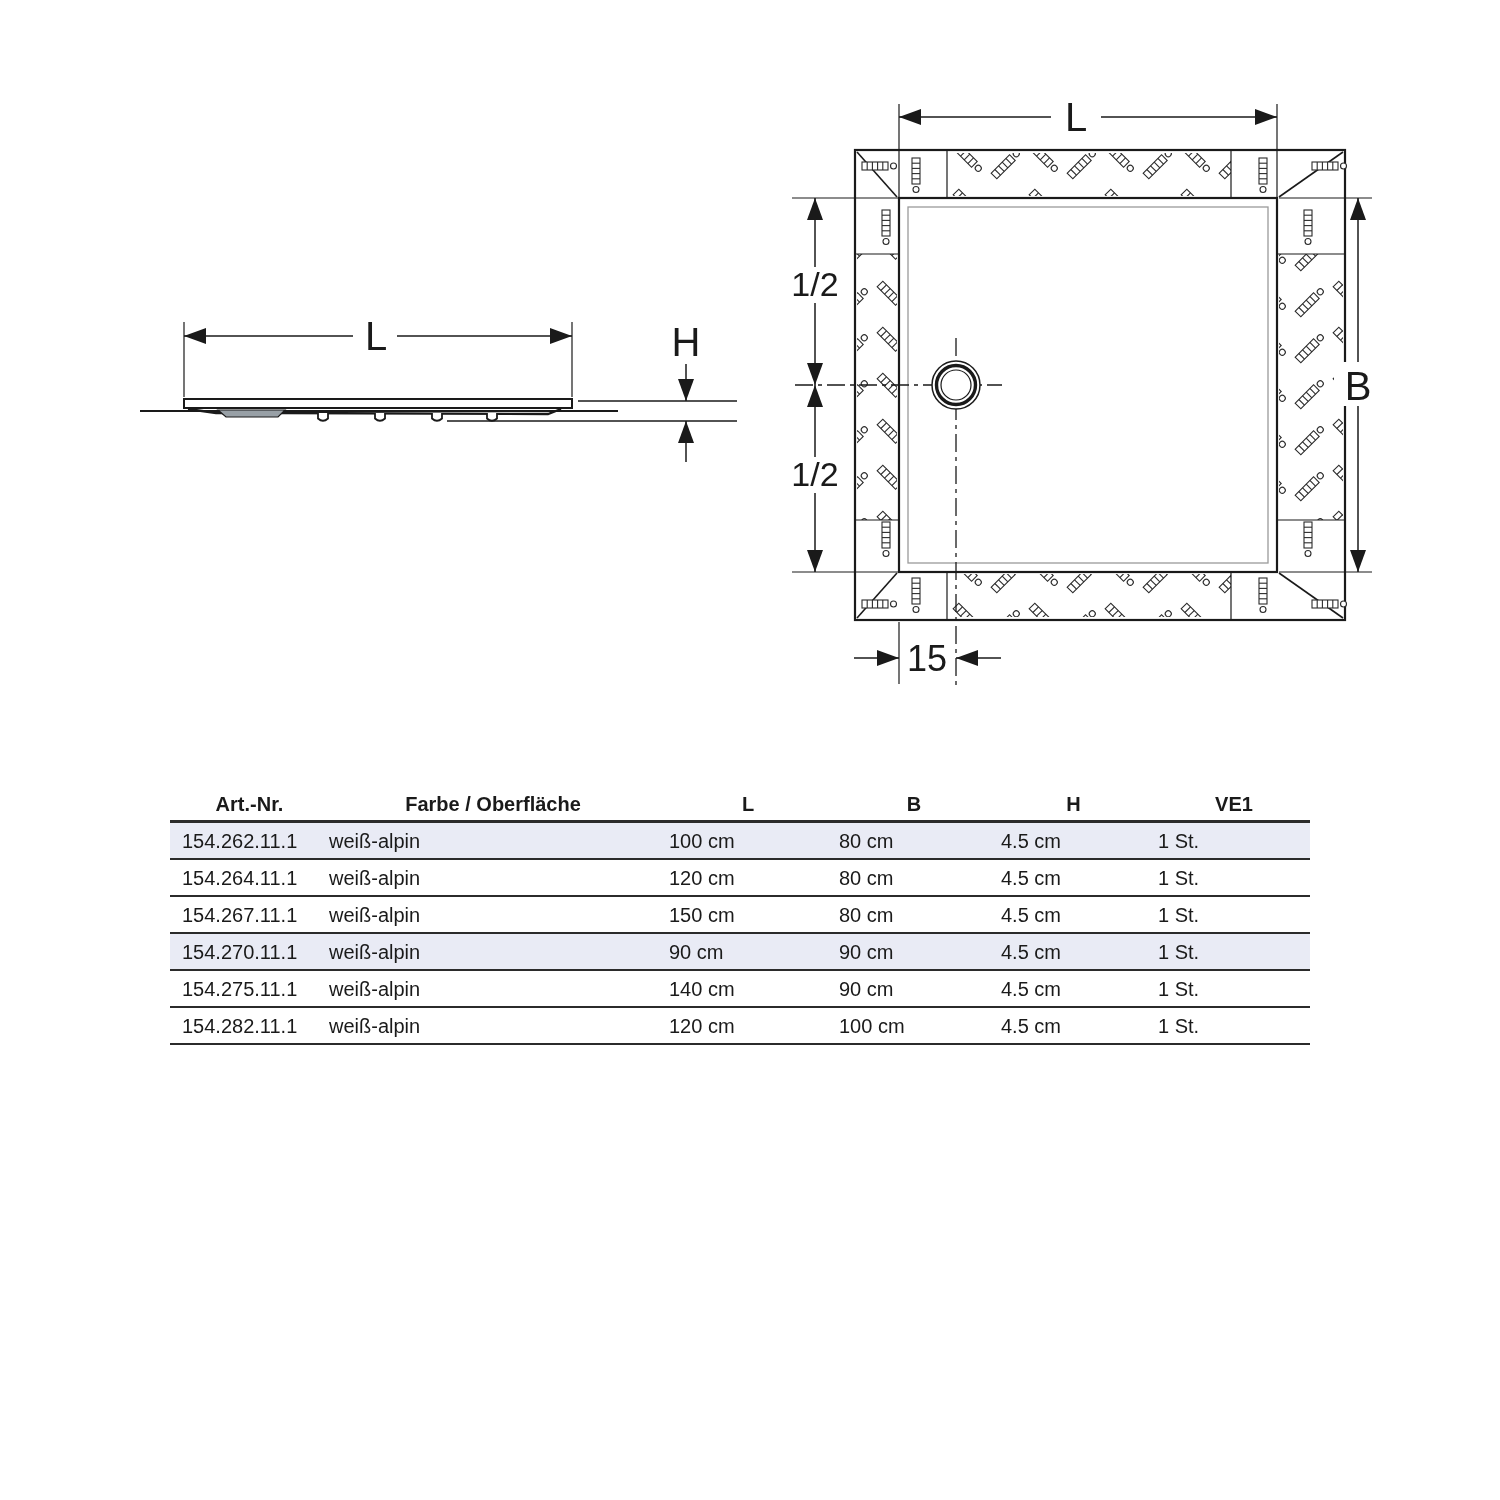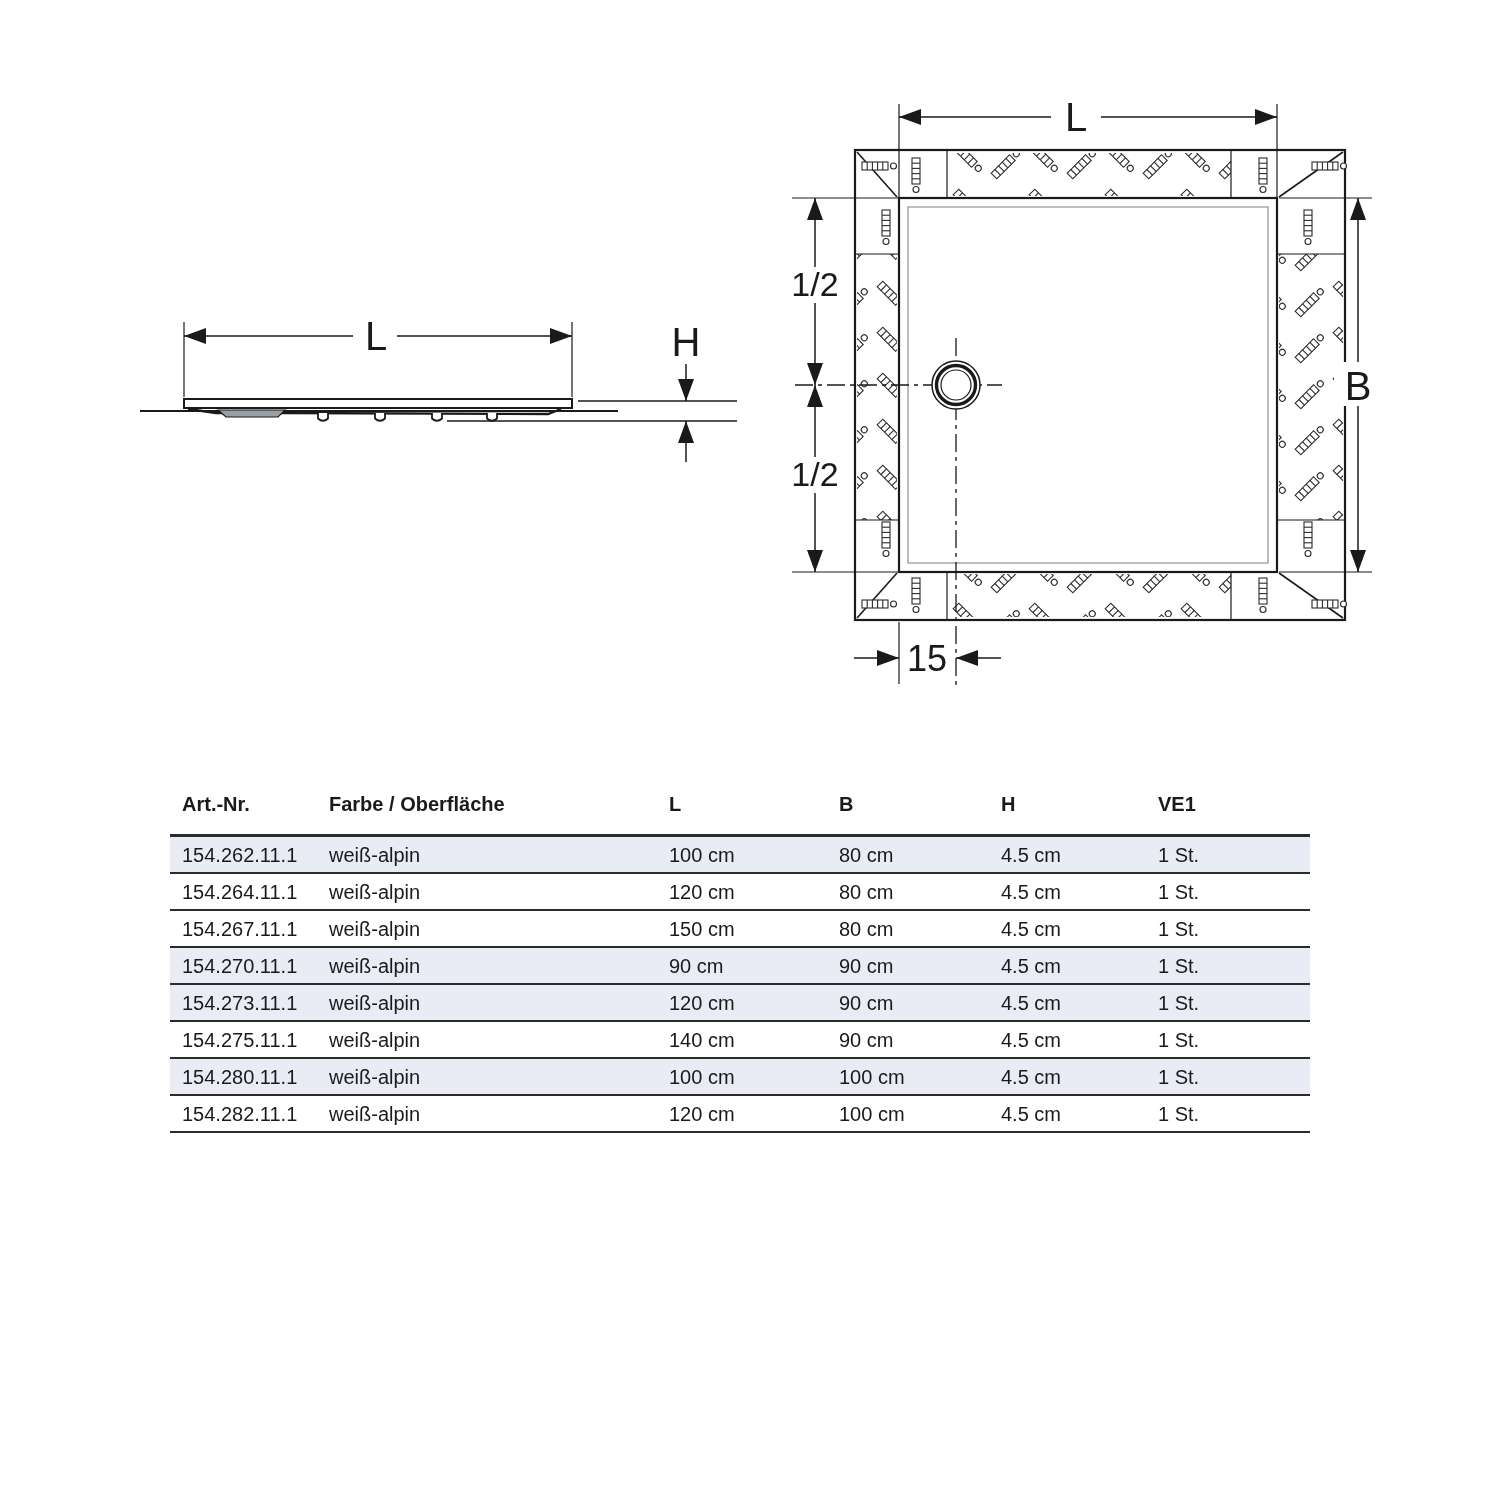--- a/index.html
+++ b/index.html
@@ -7,22 +7,22 @@
     --row-alt-background:#e9ebf5;
     --row-border:#2b2b2b;
     --drain-area-gray:#98a0a6;
   }
   html,body{margin:0;padding:0;background:#fff;}
   #canvas{position:relative;width:1500px;height:1500px;background:#fff;overflow:hidden;}
   svg text{fill:var(--line);font-family:"Liberation Sans",sans-serif;}
   .s{stroke:var(--line);}
   #spec-table-wrap{position:absolute;left:170px;top:785px;}
   table{border-collapse:collapse;table-layout:fixed;width:1140px;color:var(--line);}
-  th{font:bold 20px/20px "Liberation Sans",sans-serif;text-align:left;
-     padding:9px 0 20px 12px;border-bottom:3px solid var(--row-border);}
+  th{font:bold 20px/20px "Liberation Sans",sans-serif;text-align:center;
+     padding:9px 0 6px 12px;border-bottom:3px solid var(--row-border);}
   td{font:20px/20px "Liberation Sans",sans-serif;text-align:left;
      padding:8px 0 7px 12px;border-bottom:2px solid var(--row-border);}
   tr.alt td{background:var(--row-alt-background);}
 </style>
 </head>
 <body>
 
 <div id="canvas">
 
   <svg width="1500" height="760" viewBox="0 0 1500 760">
@@ -214,41 +214,25 @@
             <td>1 St.</td>
           </tr>
           <tr class="alt">
             <td>154.270.11.1</td>
             <td>weiß-alpin</td>
             <td>90 cm</td>
             <td>90 cm</td>
             <td>4.5 cm</td>
             <td>1 St.</td>
           </tr>
-          <tr class="alt">
-            <td>154.273.11.1</td>
-            <td>weiß-alpin</td>
-            <td>120 cm</td>
-            <td>90 cm</td>
-            <td>4.5 cm</td>
-            <td>1 St.</td>
-          </tr>
           <tr>
             <td>154.275.11.1</td>
             <td>weiß-alpin</td>
             <td>140 cm</td>
             <td>90 cm</td>
-            <td>4.5 cm</td>
-            <td>1 St.</td>
-          </tr>
-          <tr class="alt">
-            <td>154.280.11.1</td>
-            <td>weiß-alpin</td>
-            <td>100 cm</td>
-            <td>100 cm</td>
             <td>4.5 cm</td>
             <td>1 St.</td>
           </tr>
           <tr>
             <td>154.282.11.1</td>
             <td>weiß-alpin</td>
             <td>120 cm</td>
             <td>100 cm</td>
             <td>4.5 cm</td>
             <td>1 St.</td>

